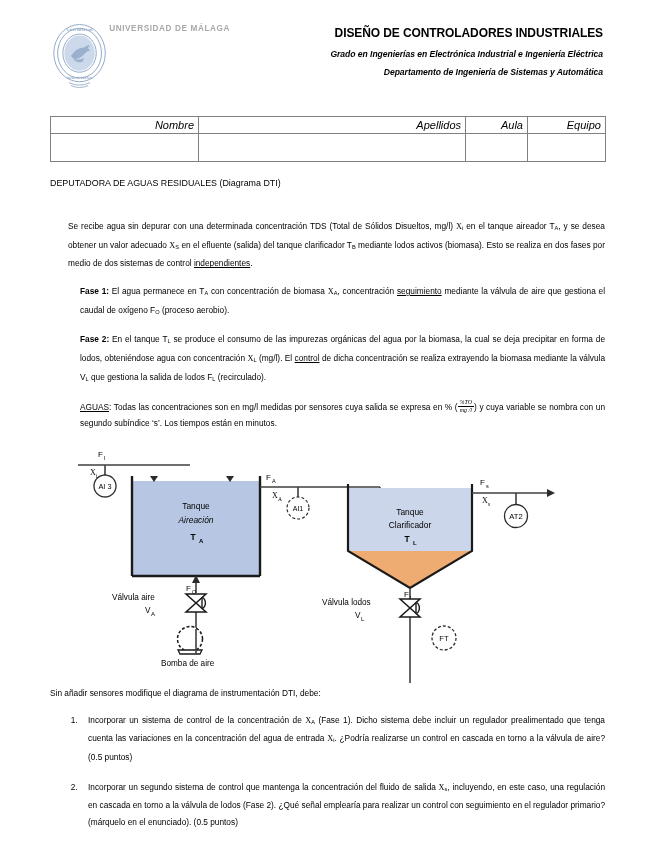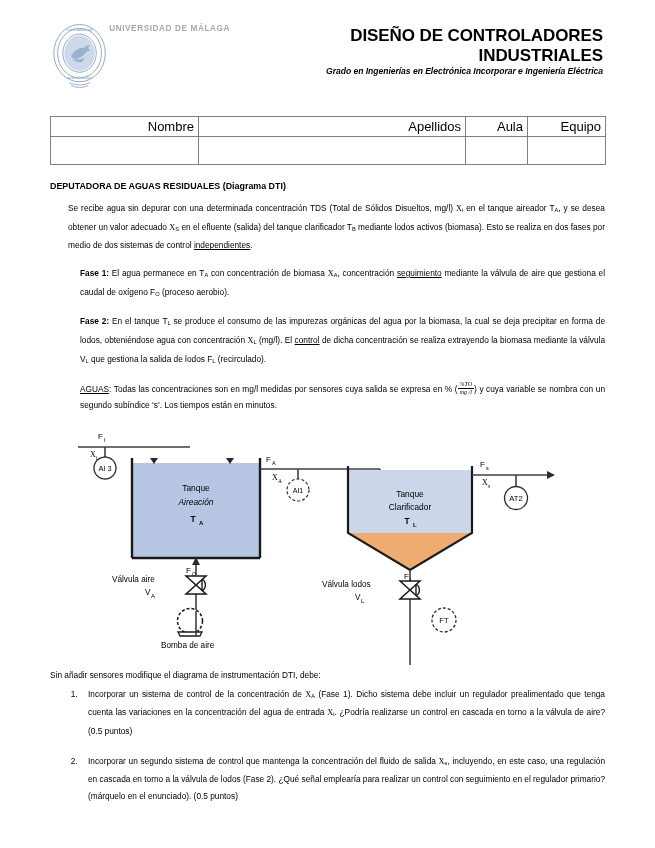--- a/index.html
+++ b/index.html
@@ -37,23 +37,24 @@
     font-family: "Liberation Sans", sans-serif;
     white-space: nowrap;
   }
   .header-texts {
     flex: 1;
     text-align: right;
     padding-right: 2px;
     padding-top: 8px;
   }
   .h-title {
-    font-size: 17px;
+    font-size: 12px;
     font-weight: bold;
     letter-spacing: -0.1px;
+    margin-bottom: 9px;
   }
   .h-sub {
     font-size: 9.6px;
     font-weight: bold;
     margin-bottom: 11px;
   }
   .h-line {
     font-size: 8.6px;
     font-style: italic;
     font-weight: bold;
@@ -63,39 +64,40 @@
 
   
   .idtable {
     margin: 6px 50px 0 50px;
     border-collapse: collapse;
     width: 555px;
     table-layout: fixed;
   }
   .idtable td {
     border: 1px solid #808080;
-    font-size: 13px;
+    font-size: 11px;
     padding: 2px 4px;
     text-align: right;
     vertical-align: top;
     height: 13px;
+    font-style: italic;
   }
   .idtable tr.blank td { height: 28px; }
   .c-nombre { width: 148px; }
   .c-apellidos { width: 267px; }
   .c-aula { width: 62px; }
   .c-equipo { width: 78px; }
 
   
   .content { padding: 0 50px 0 50px; }
   .section-title {
     font-size: 8.9px;
-    font-weight: bold;
+    font-weight: normal;
     margin-top: 16px;
-    margin-bottom: 9px;
+    margin-bottom: 30px;
   }
   p.body {
     font-size: 8.3px;
     line-height: 16.5px;
     text-align: justify;
     margin: 0 0 11px 0;
   }
   p.indent1 { margin-left: 18px; }
   p.indent2 { margin-left: 30px; }
   .u { text-decoration: underline; }
@@ -120,21 +122,21 @@
   
   .diagram {
     position: relative;
     width: 555px;
     height: 245px;
     margin: 4px 0 0 50px;
   }
   .diagram svg { position:absolute; left:0; top:0; }
 
   
-  .qintro { font-size: 8.3px; margin: 0 0 6px 0; }
+  .qintro { font-size: 8.3px; margin: 0 0 14px 0; }
   ol.questions {
     margin: 0;
     padding-left: 30px;
     font-size: 8.3px;
   }
   ol.questions li {
     margin-bottom: 13px;
     line-height: 16.5px;
     text-align: justify;
     padding-left: 8px;
@@ -165,21 +167,22 @@
         </g>
         <g stroke="#9bb0cc" stroke-width="1" fill="none">
           <path d="M20 64 q11 5 22 0"></path>
           <path d="M22 67 q9 4 18 0"></path>
         </g>
       </svg>
       <div class="uni-name">UNIVERSIDAD DE MÁLAGA</div>
     </div>
     <div class="header-texts">
       <div class="h-title">DISEÑO DE CONTROLADORES INDUSTRIALES</div>
-      <div class="h-line">Grado en Ingenierías en Electrónica Incorporar e Ingeniería Eléctrica</div>
+      <div class="h-line">Grado en Ingenierías en Electrónica Industrial e Ingeniería Eléctrica</div>
+      <div class="h-line">Departamento de  Ingeniería de Sistemas y Automática</div>
     </div>
   </div>
 
   <table class="idtable">
     <tbody>
         <tr>
       <td class="c-nombre">Nombre</td>
       <td class="c-apellidos">Apellidos</td>
       <td class="c-aula">Aula</td>
       <td class="c-equipo">Equipo</td>

